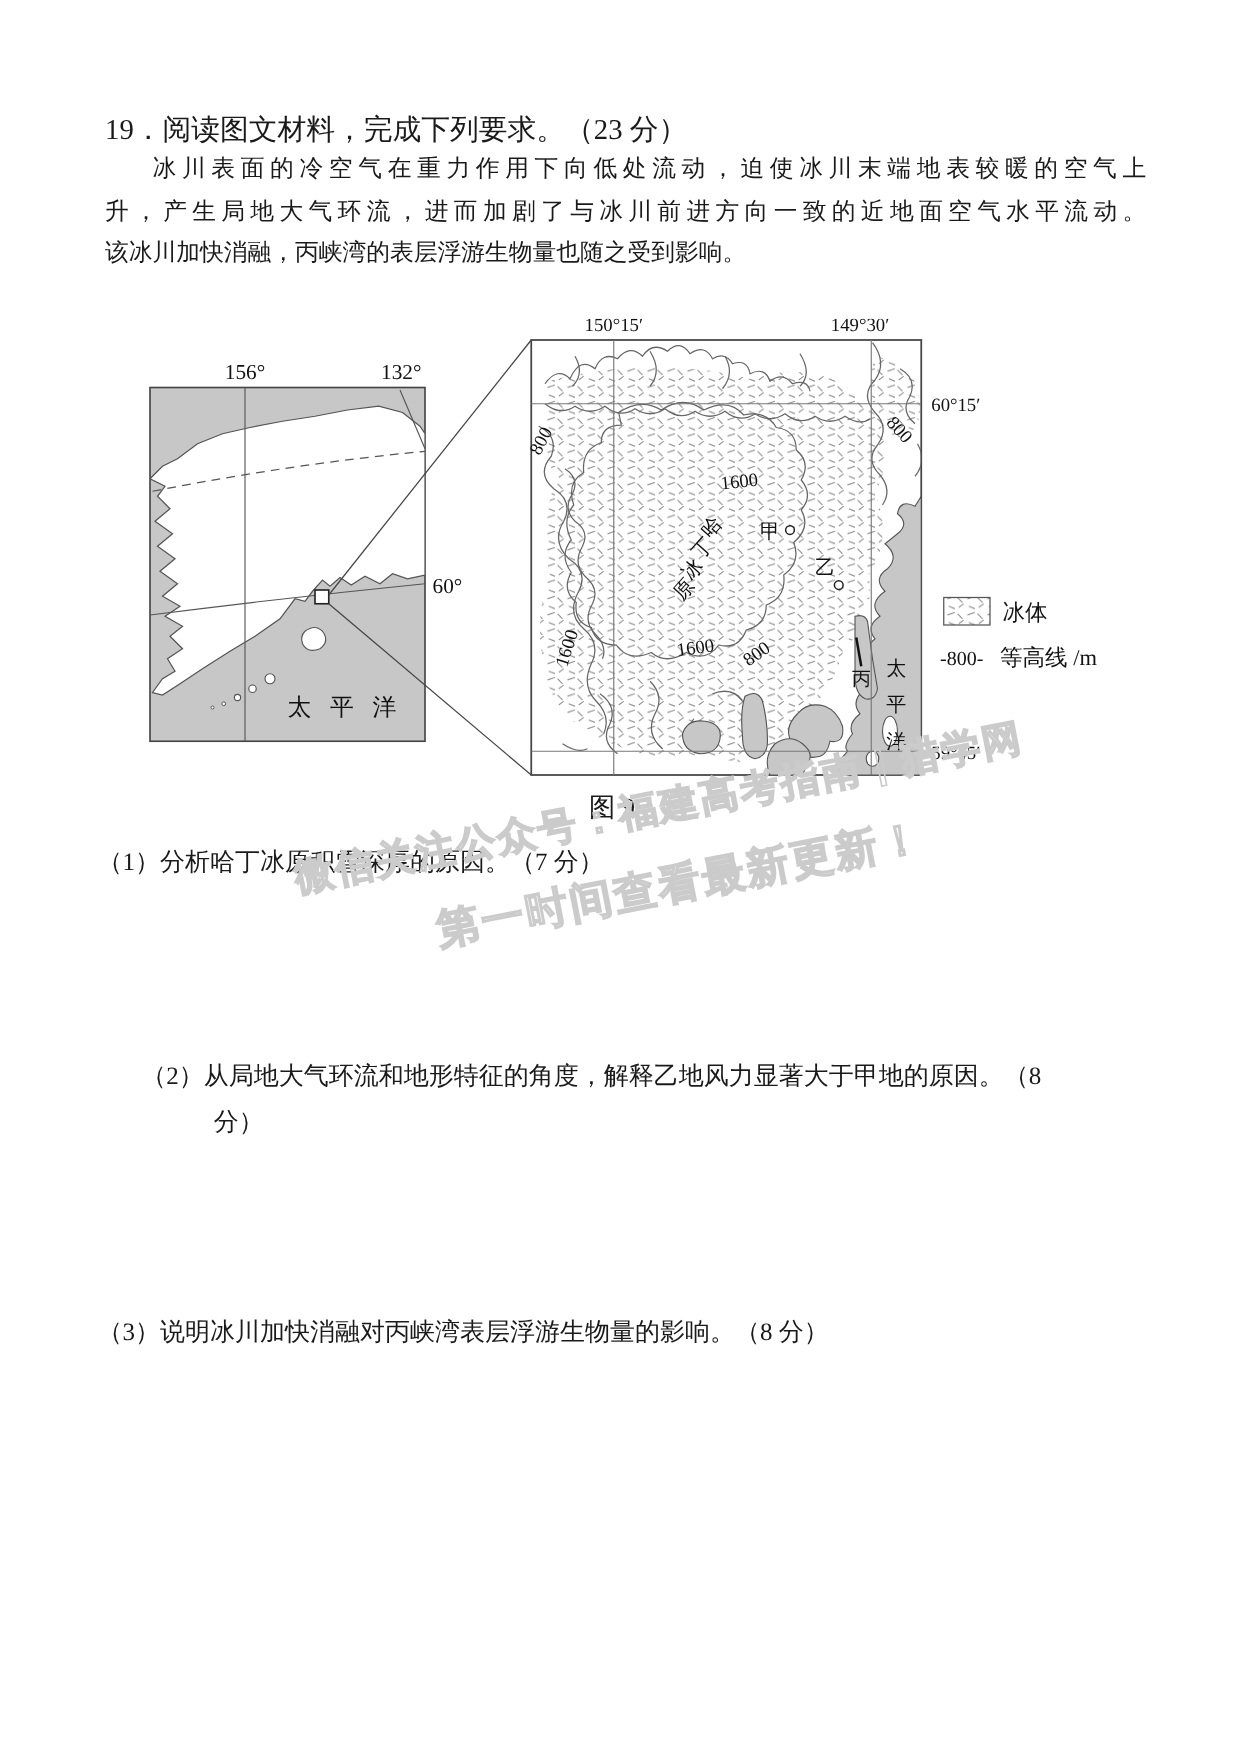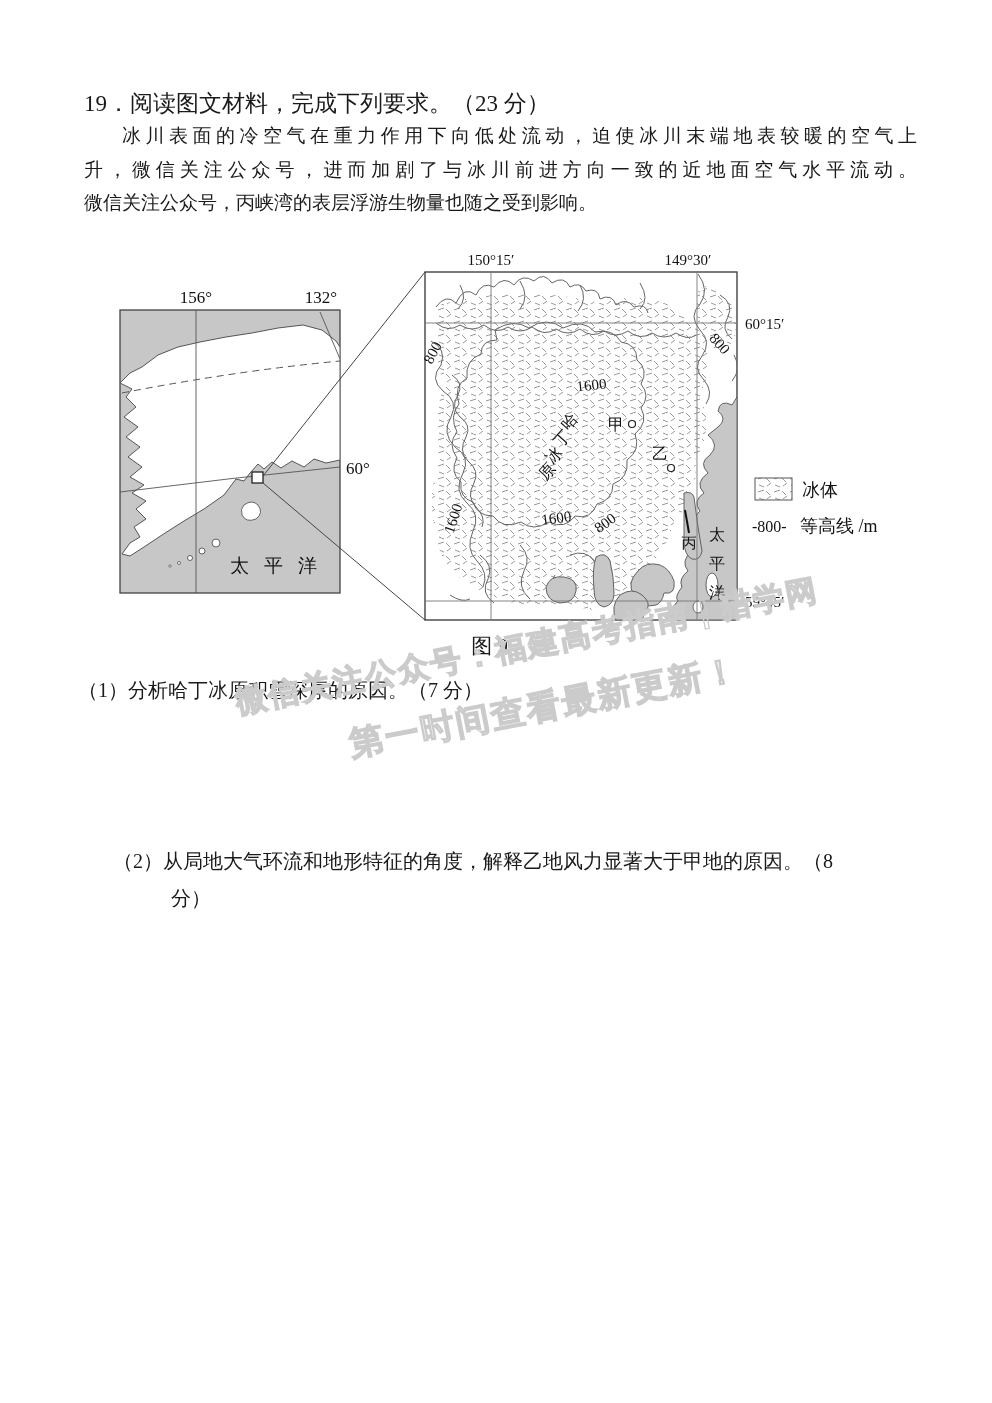--- a/index.html
+++ b/index.html
@@ -36,22 +36,22 @@
 </style>
 </head>
 <body>
 
 <div class="page">
 
   <div class="q-header">19．阅读图文材料，完成下列要求。（23 分）</div>
 
   <div class="intro">
     <div class="line first">冰川表面的冷空气在重力作用下向低处流动，迫使冰川末端地表较暖的空气上</div>
-    <div class="line">升，微信关注公众号，进而加剧了与冰川前进方向一致的近地面空气水平流动。</div>
-    <div class="line last">微信关注公众号，丙峡湾的表层浮游生物量也随之受到影响。</div>
+    <div class="line">升，产生局地大气环流，进而加剧了与冰川前进方向一致的近地面空气水平流动。</div>
+    <div class="line last">该冰川加快消融，丙峡湾的表层浮游生物量也随之受到影响。</div>
   </div>
 
   <div class="fig-wrap">
   <svg width="840" height="385" viewBox="0 0 840 385">
     <defs>
       <pattern id="stip" width="16" height="13" patternUnits="userSpaceOnUse">
         <path d="M2,3 l6,-2 M10,2 l4,4 M3,9 l5,2 M11,10 l4,-3" stroke="#8f8f8f" stroke-width="0.9" fill="none"></path>
       </pattern>
       <clipPath id="detailClip">
             <rect x="325" y="17" width="312" height="348"></rect>
@@ -178,20 +178,21 @@
   </svg>
   </div>
 
   <div class="fig-caption">图 9</div>
 
   <div class="subq" id="q1">（1）分析哈丁冰原积雪深厚的原因。（7 分）</div>
   <div class="subq" id="q2">
     <div>（2）从局地大气环流和地形特征的角度，解释乙地风力显著大于甲地的原因。（8</div>
     <div class="cont">分）</div>
   </div>
+  <div class="subq" id="q3">（3）说明冰川加快消融对丙峡湾表层浮游生物量的影响。（8 分）</div>
 
   <div class="wm" id="wm1">微信关注公众号：福建高考指南 | 猎学网</div>
   <div class="wm" id="wm2">第一时间查看最新更新！</div>
 
   <div class="footer">
     <span>高三地理</span>
     <span>— 6 —</span>
     <span>（共 6 页）</span>
   </div>
 

